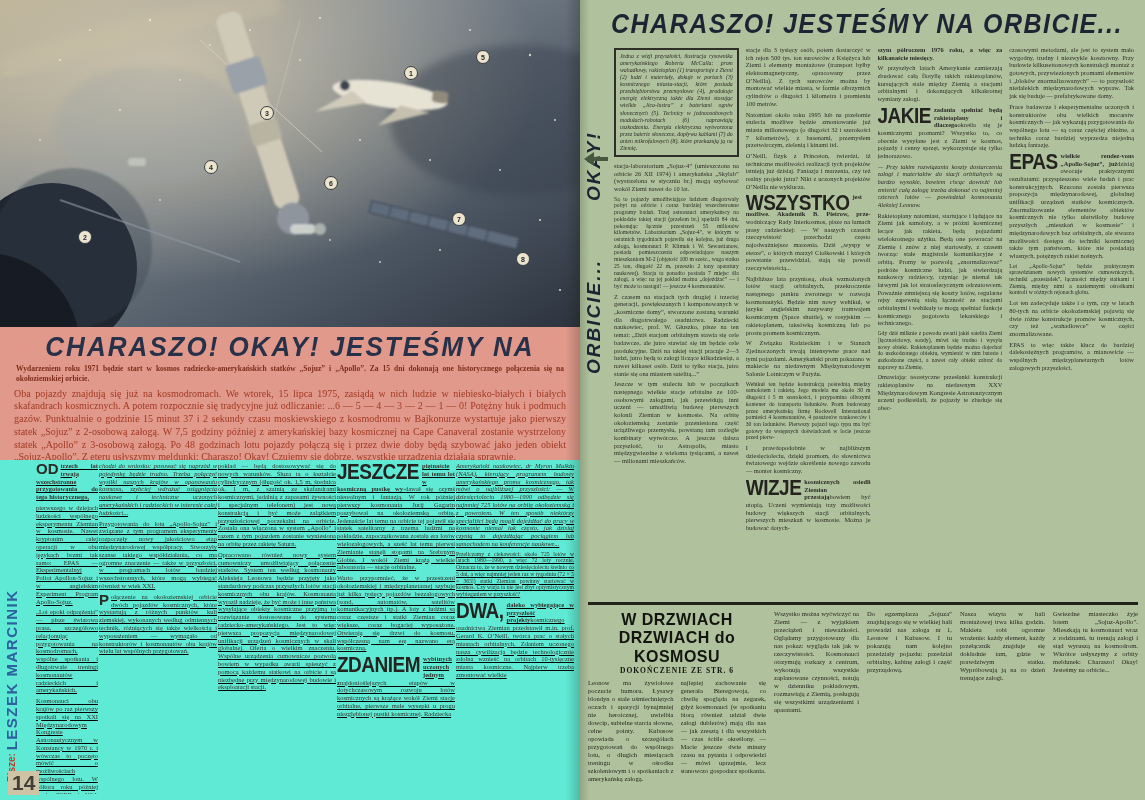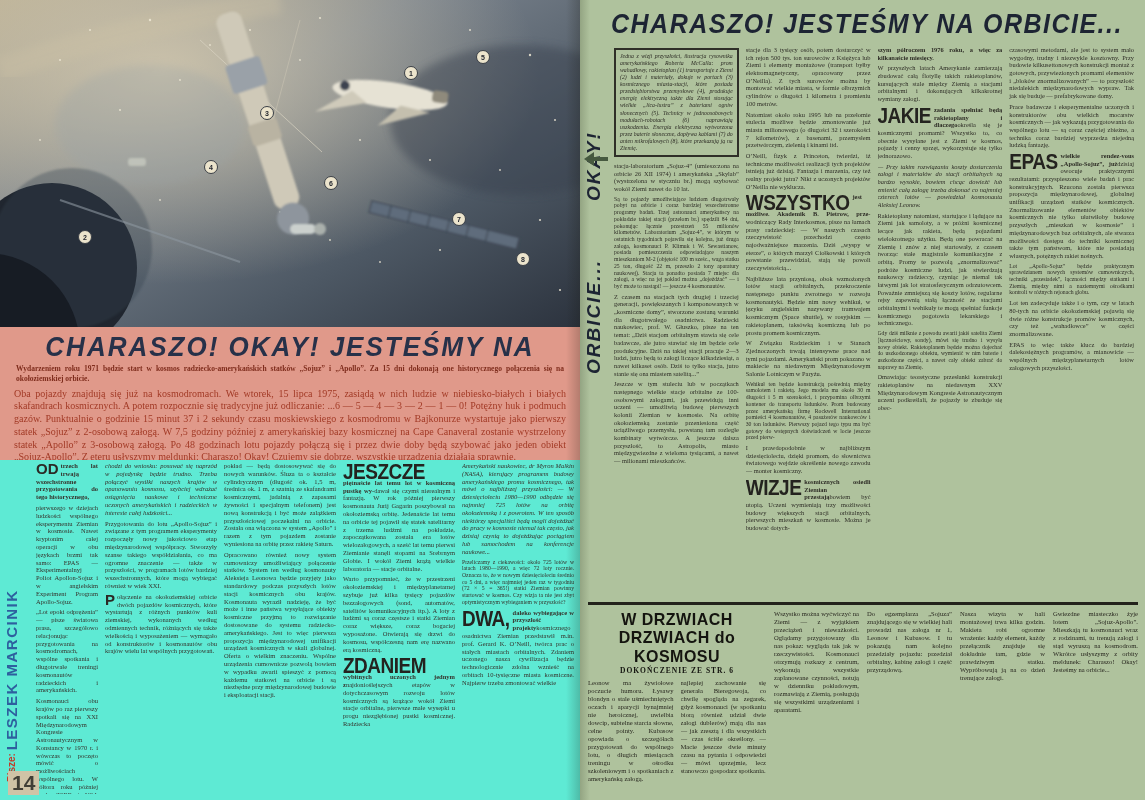--- a/index.html
+++ b/index.html
@@ -25,21 +25,21 @@
   .banner-lead{margin:3px 16px 0;font:700 7.5px "Liberation Serif", serif;color:#7e2c1c;
     text-align:justify;line-height:1.3;}
   .banner-intro{margin:4px 14px 0;font-size:10px;color:#a23a26;text-align:justify;line-height:1.28;}
   .byline{position:absolute;left:3px;top:452px;width:27px;height:330px;}
   .vtext{writing-mode:vertical-rl;transform:rotate(180deg);height:100%;white-space:nowrap;}
   .byline .vtext{font-family:"Liberation Sans", sans-serif;}
   .byline .pisze{font:700 10px "Liberation Sans", sans-serif;color:#c23b28;}
   .byline .author{font:700 15px "Liberation Sans", sans-serif;color:#2e5f9e;letter-spacing:1.5px;}
   .pnum{position:absolute;left:8px;bottom:5px;font:700 21px "Liberation Sans", sans-serif;
     color:#413f36;background:#cfc3a6;padding:0 4px;}
-  .lcols{position:absolute;left:36px;top:462px;width:538px;height:332px;display:flex;gap:7px;}
+  .lcols{position:absolute;left:36px;top:462px;width:538px;height:332px;display:flex;gap:1px;text-decoration:underline;}
   .col{flex:1;height:100%;overflow:hidden;text-align:justify;font-size:6.5px;line-height:1.2;color:#35322b;}
   .col.narrow{flex:0 0 62px;}
   .col p{margin:0 0 3px;}
   .it{font-style:italic;}
   .fine{font-size:5.7px;line-height:1.18;}
   .dc{float:left;font:700 15px "Liberation Sans", sans-serif;line-height:.8;margin:1px 2px 0 0;color:#2b2a25;}
   .sh{float:left;font:700 19px "Liberation Sans", sans-serif;line-height:.78;letter-spacing:-.5px;
     margin:2px 3px 0 0;color:#24231f;transform:scaleY(1.12);transform-origin:top left;}
   .lead{font-weight:700;}
 

